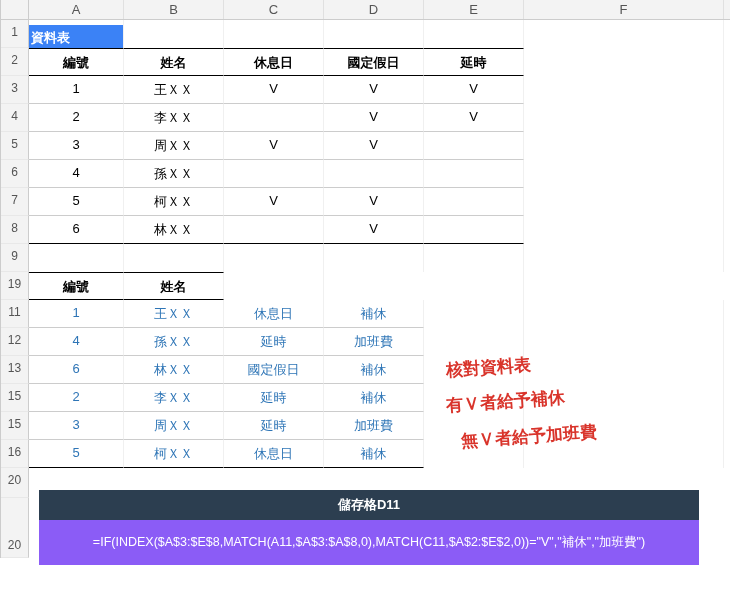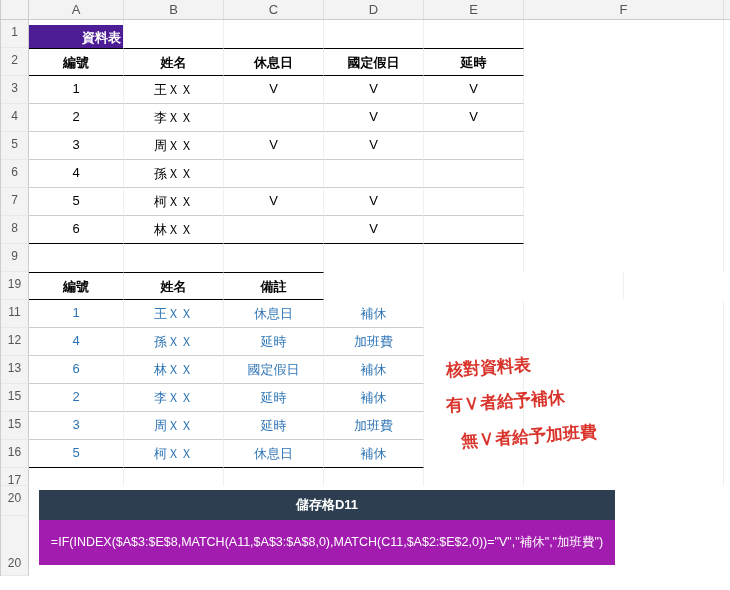--- a/index.html
+++ b/index.html
@@ -53,25 +53,25 @@
     font-size: 12px;
     padding-top: 5px;
   }
   .cell {
     text-align: center;
     padding-top: 5px;
     border-right: 1px solid #f0f0f0;
     height: 100%;
   }
   .tab-label {
-    background: #4c1d95;
+    background: #3b82f6;
     color: #fff;
     padding: 4px 2px;
     height: 100%;
-    text-align: right;
+    text-align: left;
     font-weight: bold;
   }
   .hdr {
     font-weight: bold;
     border-top: 1px solid #000;
     border-bottom: 1px solid #000;
   }
   .data-cell {
     font-family: Arial, sans-serif;
     border-bottom: 1px solid #ccc;
@@ -90,31 +90,31 @@
     font-size: 17px;
     white-space: nowrap;
   }
   .a1 { left: 445px; top: 336px; transform: rotate(-4deg); }
   .a2 { left: 445px; top: 370px; transform: rotate(-4deg); }
   .a3 { left: 460px; top: 405px; transform: rotate(-4deg); }
   .formula-box {
     position: absolute;
     left: 38px;
     top: 490px;
-    width: 576px;
+    width: 660px;
   }
   .formula-title {
     background: #2c3e50;
     color: #fff;
     text-align: center;
     padding: 6px 0;
     font-weight: bold;
   }
   .formula-body {
-    background: #a21caf;
+    background: #8b5cf6;
     color: #fff;
     text-align: center;
     padding: 14px 4px;
     font-size: 12.5px;
     font-family: Arial, sans-serif;
   }
   .content-area {
     position: relative;
   }
 </style>
@@ -219,21 +219,20 @@
         <div class="cell cC"></div>
         <div class="cell cD"></div>
         <div class="cell cE"></div>
         <div class="cell cF"></div>
       </div>
 
     <div class="row">
       <div class="row-num">19</div>
       <div class="cell cA hdr2">編號</div>
       <div class="cell cB hdr2">姓名</div>
-      <div class="cell cD hdr2">備註</div>
       <div class="cell cE"></div>
       <div class="cell cF"></div>
     </div>
 
     <div class="row">
         <div class="row-num">11</div>
         <div class="cell cA data-cell blue-txt">1</div>
         <div class="cell cB data-cell blue-txt">王ＸＸ</div>
         <div class="cell cC data-cell blue-txt">休息日</div>
         <div class="cell cD data-cell blue-txt">補休</div>
@@ -279,29 +278,20 @@
     <div class="row">
         <div class="row-num">16</div>
         <div class="cell cA data-cell blue-txt tbl2-bottom">5</div>
         <div class="cell cB data-cell blue-txt tbl2-bottom">柯ＸＸ</div>
         <div class="cell cC data-cell blue-txt tbl2-bottom">休息日</div>
         <div class="cell cD data-cell blue-txt tbl2-bottom">補休</div>
         <div class="cell cE"></div>
         <div class="cell cF"></div>
       </div>
 
-    <div class="row" style="height:18px">
-        <div class="row-num">17</div>
-        <div class="cell cA"></div>
-        <div class="cell cB"></div>
-        <div class="cell cC"></div>
-        <div class="cell cD"></div>
-        <div class="cell cE"></div>
-        <div class="cell cF"></div>
-      </div>
 
     <div class="row" style="height:30px">
         <div class="row-num">20</div>
       </div>
 
     <div class="row" style="height:60px">
         <div class="row-num" style="padding-top:40px">20</div>
       </div>
 
     <div class="annot a1">核對資料表</div>

